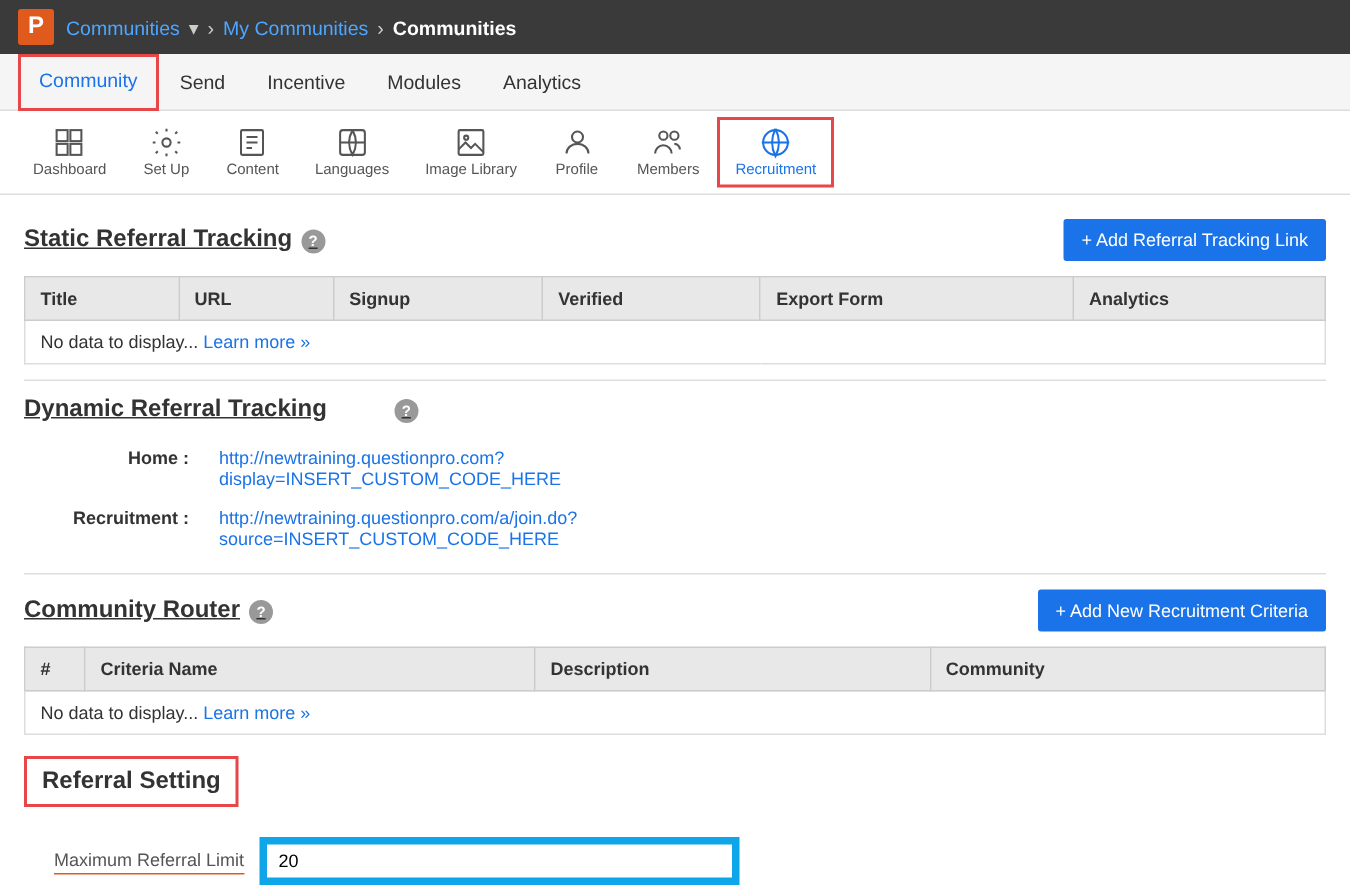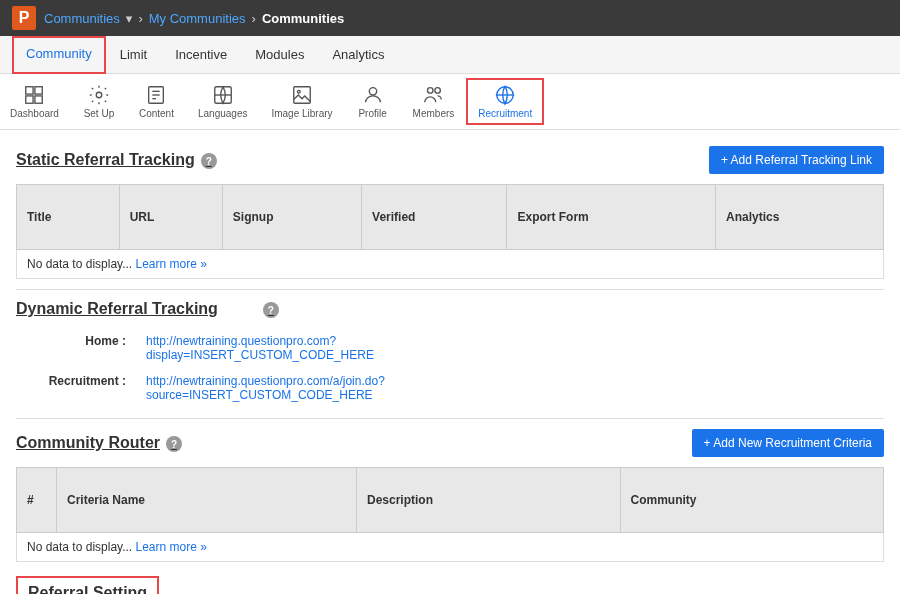--- a/index.html
+++ b/index.html
@@ -57,21 +57,21 @@
       color: #1a73e8;
       border-bottom: 2px solid #1a73e8;
       outline: 2px solid #e8474a;
       outline-offset: 0;
     }
 
     
     .icon-toolbar {
       display: flex;
       align-items: center;
-      padding: 6px 0;
+      padding: 6px 12px;
       border-bottom: 1px solid #ddd;
       background: #fff;
       gap: 4px;
     }
     .icon-toolbar .icon-item {
       display: flex;
       flex-direction: column;
       align-items: center;
       padding: 4px 10px;
       cursor: pointer;
@@ -135,21 +135,21 @@
 
     
     .data-table {
       width: 100%;
       border-collapse: collapse;
       margin-bottom: 10px;
     }
     .data-table th {
       background: #e8e8e8;
       border: 1px solid #ccc;
-      padding: 25px 10px;
+      padding: 7px 10px;
       text-align: left;
       font-size: 12px;
       font-weight: bold;
       color: #333;
     }
     .data-table td {
       border: 1px solid #ddd;
       padding: 7px 10px;
       font-size: 12px;
     }
@@ -227,21 +227,21 @@
     <span>▾</span>
     <span>›</span>
     <a>My Communities</a>
     <span>›</span>
     <span class="current">Communities</span>
   </div>
 </div>
 
 <div class="main-nav">
   <button class="nav-item active" style="outline: 2px solid #e8474a; outline-offset: -2px;">Community</button>
-  <button class="nav-item">Limit</button>
+  <button class="nav-item">Send</button>
   <button class="nav-item">Incentive</button>
   <button class="nav-item">Modules</button>
   <button class="nav-item">Analytics</button>
 </div>
 
 <div class="icon-toolbar">
 
   <div class="icon-item">
     <svg viewBox="0 0 24 24" fill="none" stroke="#555" stroke-width="1.5">
       <rect x="3" y="3" width="8" height="8"></rect>

